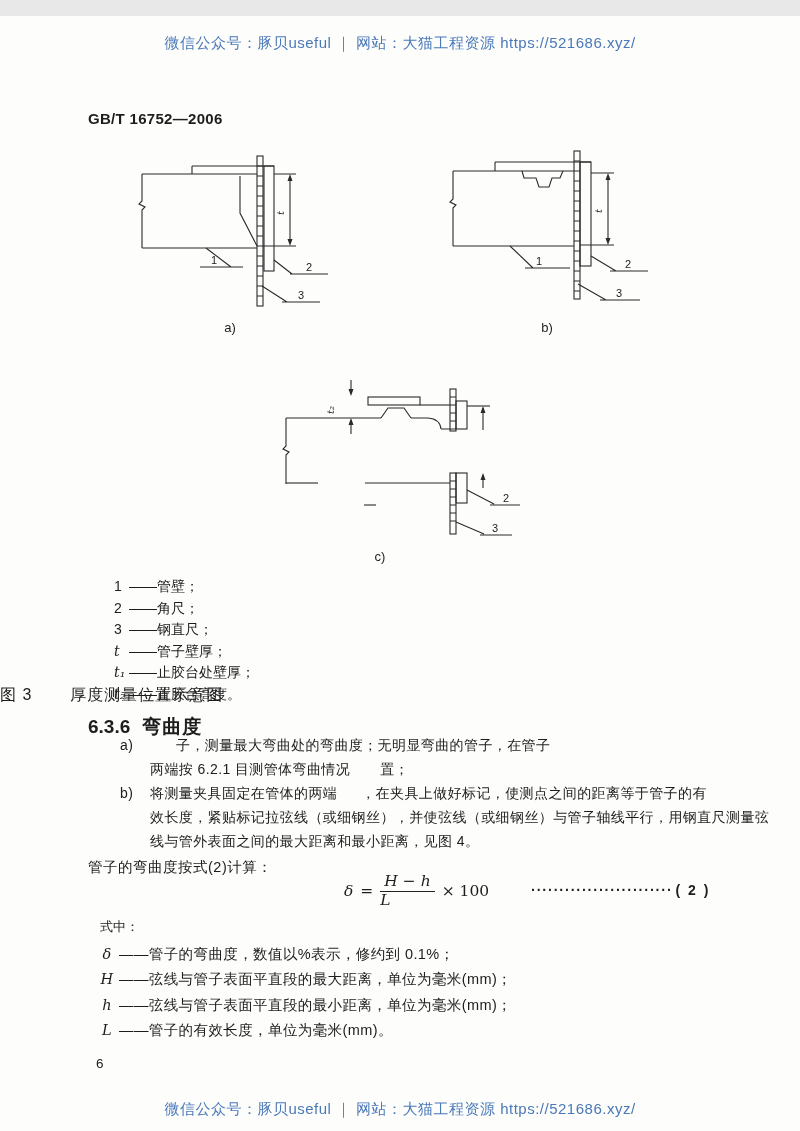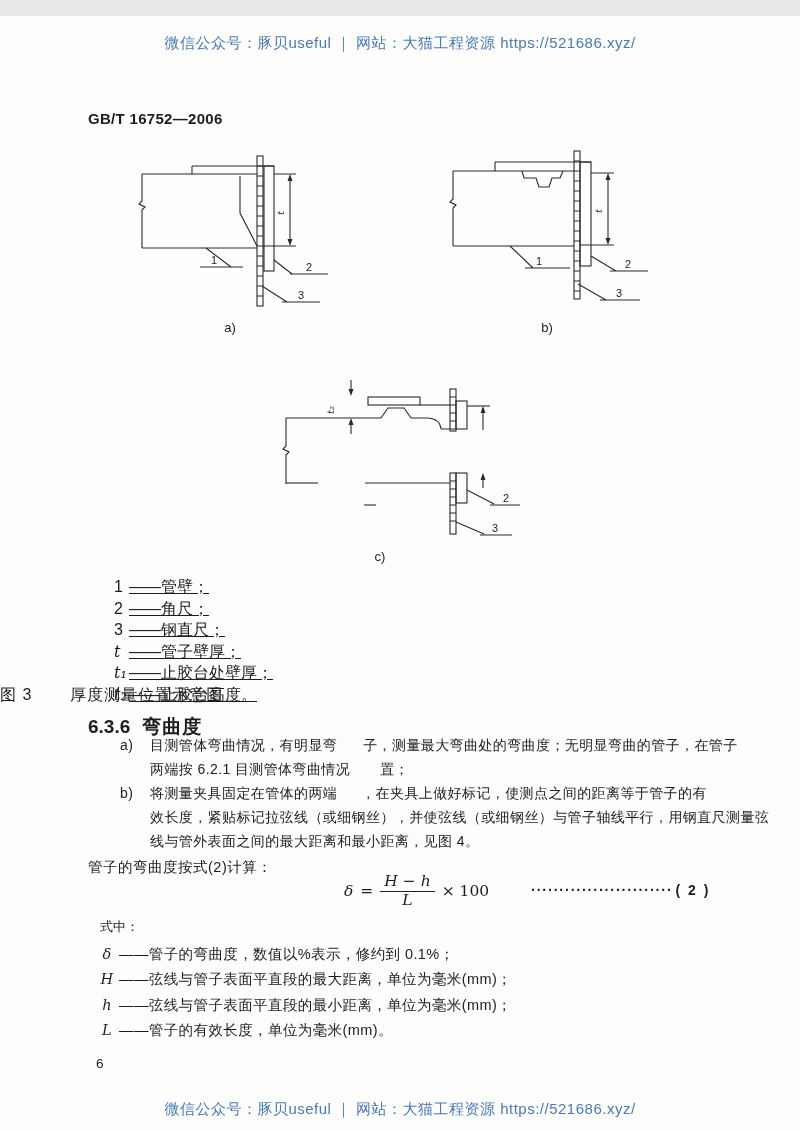--- a/index.html
+++ b/index.html
@@ -12,39 +12,39 @@
   .std-code{position:absolute;left:88px;top:94px;font-weight:bold;font-size:15px;letter-spacing:.3px;}
   .diag{position:absolute;}
   .diag-a{left:100px;top:125px;width:250px;height:200px;}
   .diag-b{left:420px;top:125px;width:250px;height:200px;}
   .diag-c{left:268px;top:358px;width:260px;height:200px;}
   .diag line,.diag path,.diag rect,.diag polyline{stroke:#2a2a2a;stroke-width:1.1;fill:none;}
   .diag polygon{fill:#2a2a2a;stroke:none;}
   .diag text{fill:#1d1d1d;font-family:"Liberation Sans",sans-serif;font-size:11px;stroke:none;}
   .diag text.cap{font-size:13px;}
   .diag text.tvar{font-family:"DejaVu Serif",serif;font-style:italic;font-size:10px;}
-  .legend{position:absolute;left:114px;top:560px;font-size:16px;line-height:21.5px;text-decoration:underline;}
+  .legend{position:absolute;left:114px;top:560px;font-size:14px;line-height:21.5px;}
   .lg-sym{display:inline-block;min-width:15px;}
   .var{font-family:"DejaVu Serif",serif;font-style:italic;}
   .fig-caption{position:absolute;left:0;top:669px;width:100%;text-align:left;
                font-weight:normal;font-size:16px;letter-spacing:1px;}
   .cap-title{margin-left:38px;}
   .sec-heading{position:absolute;left:88px;top:698px;font-weight:bold;font-size:19px;}
   .sec-title{margin-left:12px;letter-spacing:1px;}
   .body-text{position:absolute;left:120px;top:717px;width:606px;font-size:14px;
              line-height:24px;letter-spacing:.4px;}
   .row{display:flex;white-space:nowrap;}
   .row .marker{width:30px;flex:none;}
   .row.indent{padding-left:30px;}
   .gap{flex:none;}
   .g1{width:26px}.g2{width:30px}.g3{width:24px}
   .calc-intro{position:absolute;left:88px;top:842px;font-size:14.5px;letter-spacing:.5px;}
   .formula{position:absolute;left:344px;top:857px;display:flex;align-items:center;gap:7px;
            font-size:15.5px;font-family:"DejaVu Serif",serif;}
-  .frac{display:inline-flex;flex-direction:column;align-items:center;line-height:1.12;}
+  .frac{display:inline-flex;flex-direction:column;line-height:1.12;}
   .frac .num{padding:0 4px 1px;border-bottom:1.3px solid #222;}
   .formula-dots{position:absolute;left:531px;top:866px;font-size:14px;font-weight:bold;
                 letter-spacing:1px;white-space:nowrap;}
   .formula-dots .eqno{margin-left:3px;letter-spacing:2px;}
   .where-label{position:absolute;left:100px;top:902px;font-size:13px;}
   .where-list{position:absolute;left:95px;top:926px;font-size:14.5px;line-height:25.4px;letter-spacing:.4px;}
   .where-list .row{align-items:baseline;}
   .w-sym{width:24px;text-align:center;flex:none;}
   .page-num{position:absolute;left:96px;top:1040px;font-size:13.5px;}
 </style>
@@ -187,21 +187,20 @@
     <span>图 3</span><span class="cap-title">厚度测量位置示意图</span>
   </div>
 
   <div class="sec-heading">
     <span>6.3.6</span><span class="sec-title">弯曲度</span>
   </div>
 
   <div class="body-text">
     <div class="row">
       <span class="marker">a)</span>
-        <span>目测管体弯曲情况，有明显弯</span>
         <span class="gap g1"></span>
         <span>子，测量最大弯曲处的弯曲度；无明显弯曲的管子，在管子</span>
     </div>
     <div class="row indent">
       <span>两端按 6.2.1 目测管体弯曲情况</span>
         <span class="gap g2"></span>
         <span>置；</span>
     </div>
     <div class="row">
       <span class="marker">b)</span>

